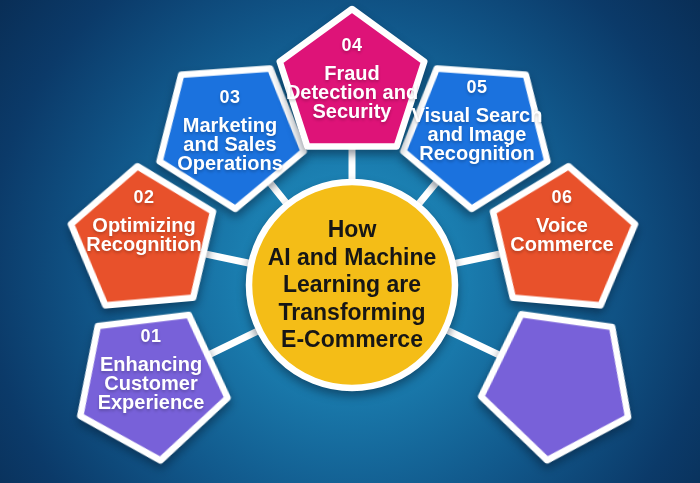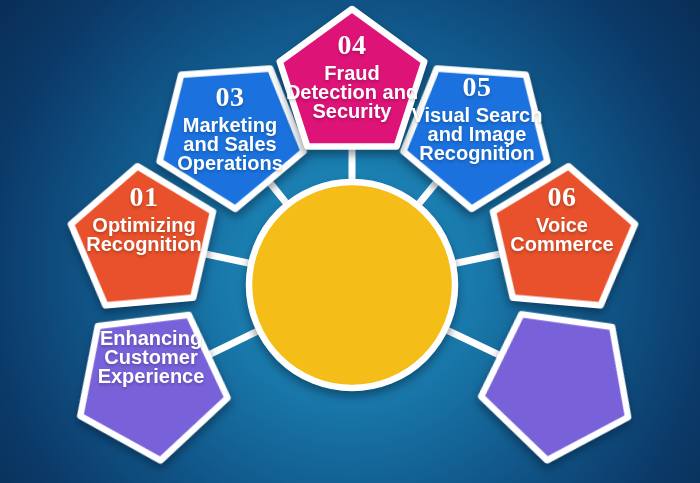--- a/index.html
+++ b/index.html
@@ -8,21 +8,21 @@
     font-family:"Liberation Sans",sans-serif;
     background:radial-gradient(circle at 50% 56%,
       #2495c8 0%, #1a7cae 26%, #11588b 56%, #0b3a69 82%, #092e56 100%);
   }
   svg.diagram{position:absolute;left:0;top:0;}
   .connector{stroke:#ffffff;stroke-width:7;stroke-linecap:round;}
   .shape{stroke:#ffffff;stroke-width:6.5;stroke-linejoin:round;
          filter:drop-shadow(0 5px 5px rgba(3,18,38,.45));}
   .node-text{position:absolute;width:160px;text-align:center;color:#ffffff;
              font-weight:bold;text-shadow:0 2px 3px rgba(0,0,0,.22);}
-  .num{font-size:28px;line-height:26px;letter-spacing:.5px;font-family:Liberation Serif, serif;}
+  .num{font-size:18px;line-height:26px;letter-spacing:.5px;}
   .label{font-size:20px;line-height:19px;margin-top:6px;white-space:pre-line;}
   .center-title{position:absolute;left:247px;top:216px;width:210px;
                 text-align:center;font-weight:bold;font-size:23px;line-height:27.5px;
                 color:#161616;white-space:pre-line;}
 </style>
 </head>
 <body>
 
 <div class="stage">
 
@@ -48,20 +48,25 @@
 
     <polygon class="shape" transform="translate(562,241) rotate(5)" points="0,-75 -71.33,-23.18 -44.08,60.68 44.08,60.68 71.33,-23.18" fill="#E8512B"></polygon>
 
     <polygon class="shape" transform="translate(151,383) rotate(-7)" points="0,78 -74.18,24.10 -45.85,-63.11 45.85,-63.11 74.18,24.10" fill="#7861D9"></polygon>
 
     <polygon class="shape" transform="translate(558,383) rotate(8)" points="0,78 -74.18,24.10 -45.85,-63.11 45.85,-63.11 74.18,24.10" fill="#7861D9"></polygon>
 
     <polygon class="shape" transform="translate(352,85)" points="0,-76 -72.28,-23.49 -44.67,61.49 44.67,61.49 72.28,-23.49" fill="#DE1378"></polygon>
   </svg>
 
+  <div class="center-title">How
+AI and Machine
+Learning are
+Transforming
+E-Commerce</div>
 
   <div class="node-text" style="left:272px;top:32px;">
     <div class="num">04</div>
     <div class="label">Fraud
 Detection and
 Security</div>
   </div>
 
   <div class="node-text" style="left:150px;top:84px;">
     <div class="num">03</div>
@@ -71,31 +76,32 @@
   </div>
 
   <div class="node-text" style="left:397px;top:74px;">
     <div class="num">05</div>
     <div class="label">Visual Search
 and Image
 Recognition</div>
   </div>
 
   <div class="node-text" style="left:64px;top:184px;">
-    <div class="num">01</div>
+    <div class="num">02</div>
     <div class="label">Optimizing
 Recognition</div>
   </div>
 
   <div class="node-text" style="left:482px;top:184px;">
     <div class="num">06</div>
     <div class="label">Voice
 Commerce</div>
   </div>
 
   <div class="node-text" style="left:71px;top:323px;">
+    <div class="num">01</div>
     <div class="label">Enhancing
 Customer
 Experience</div>
   </div>
 
 
 </div>
 
 </body></html>

